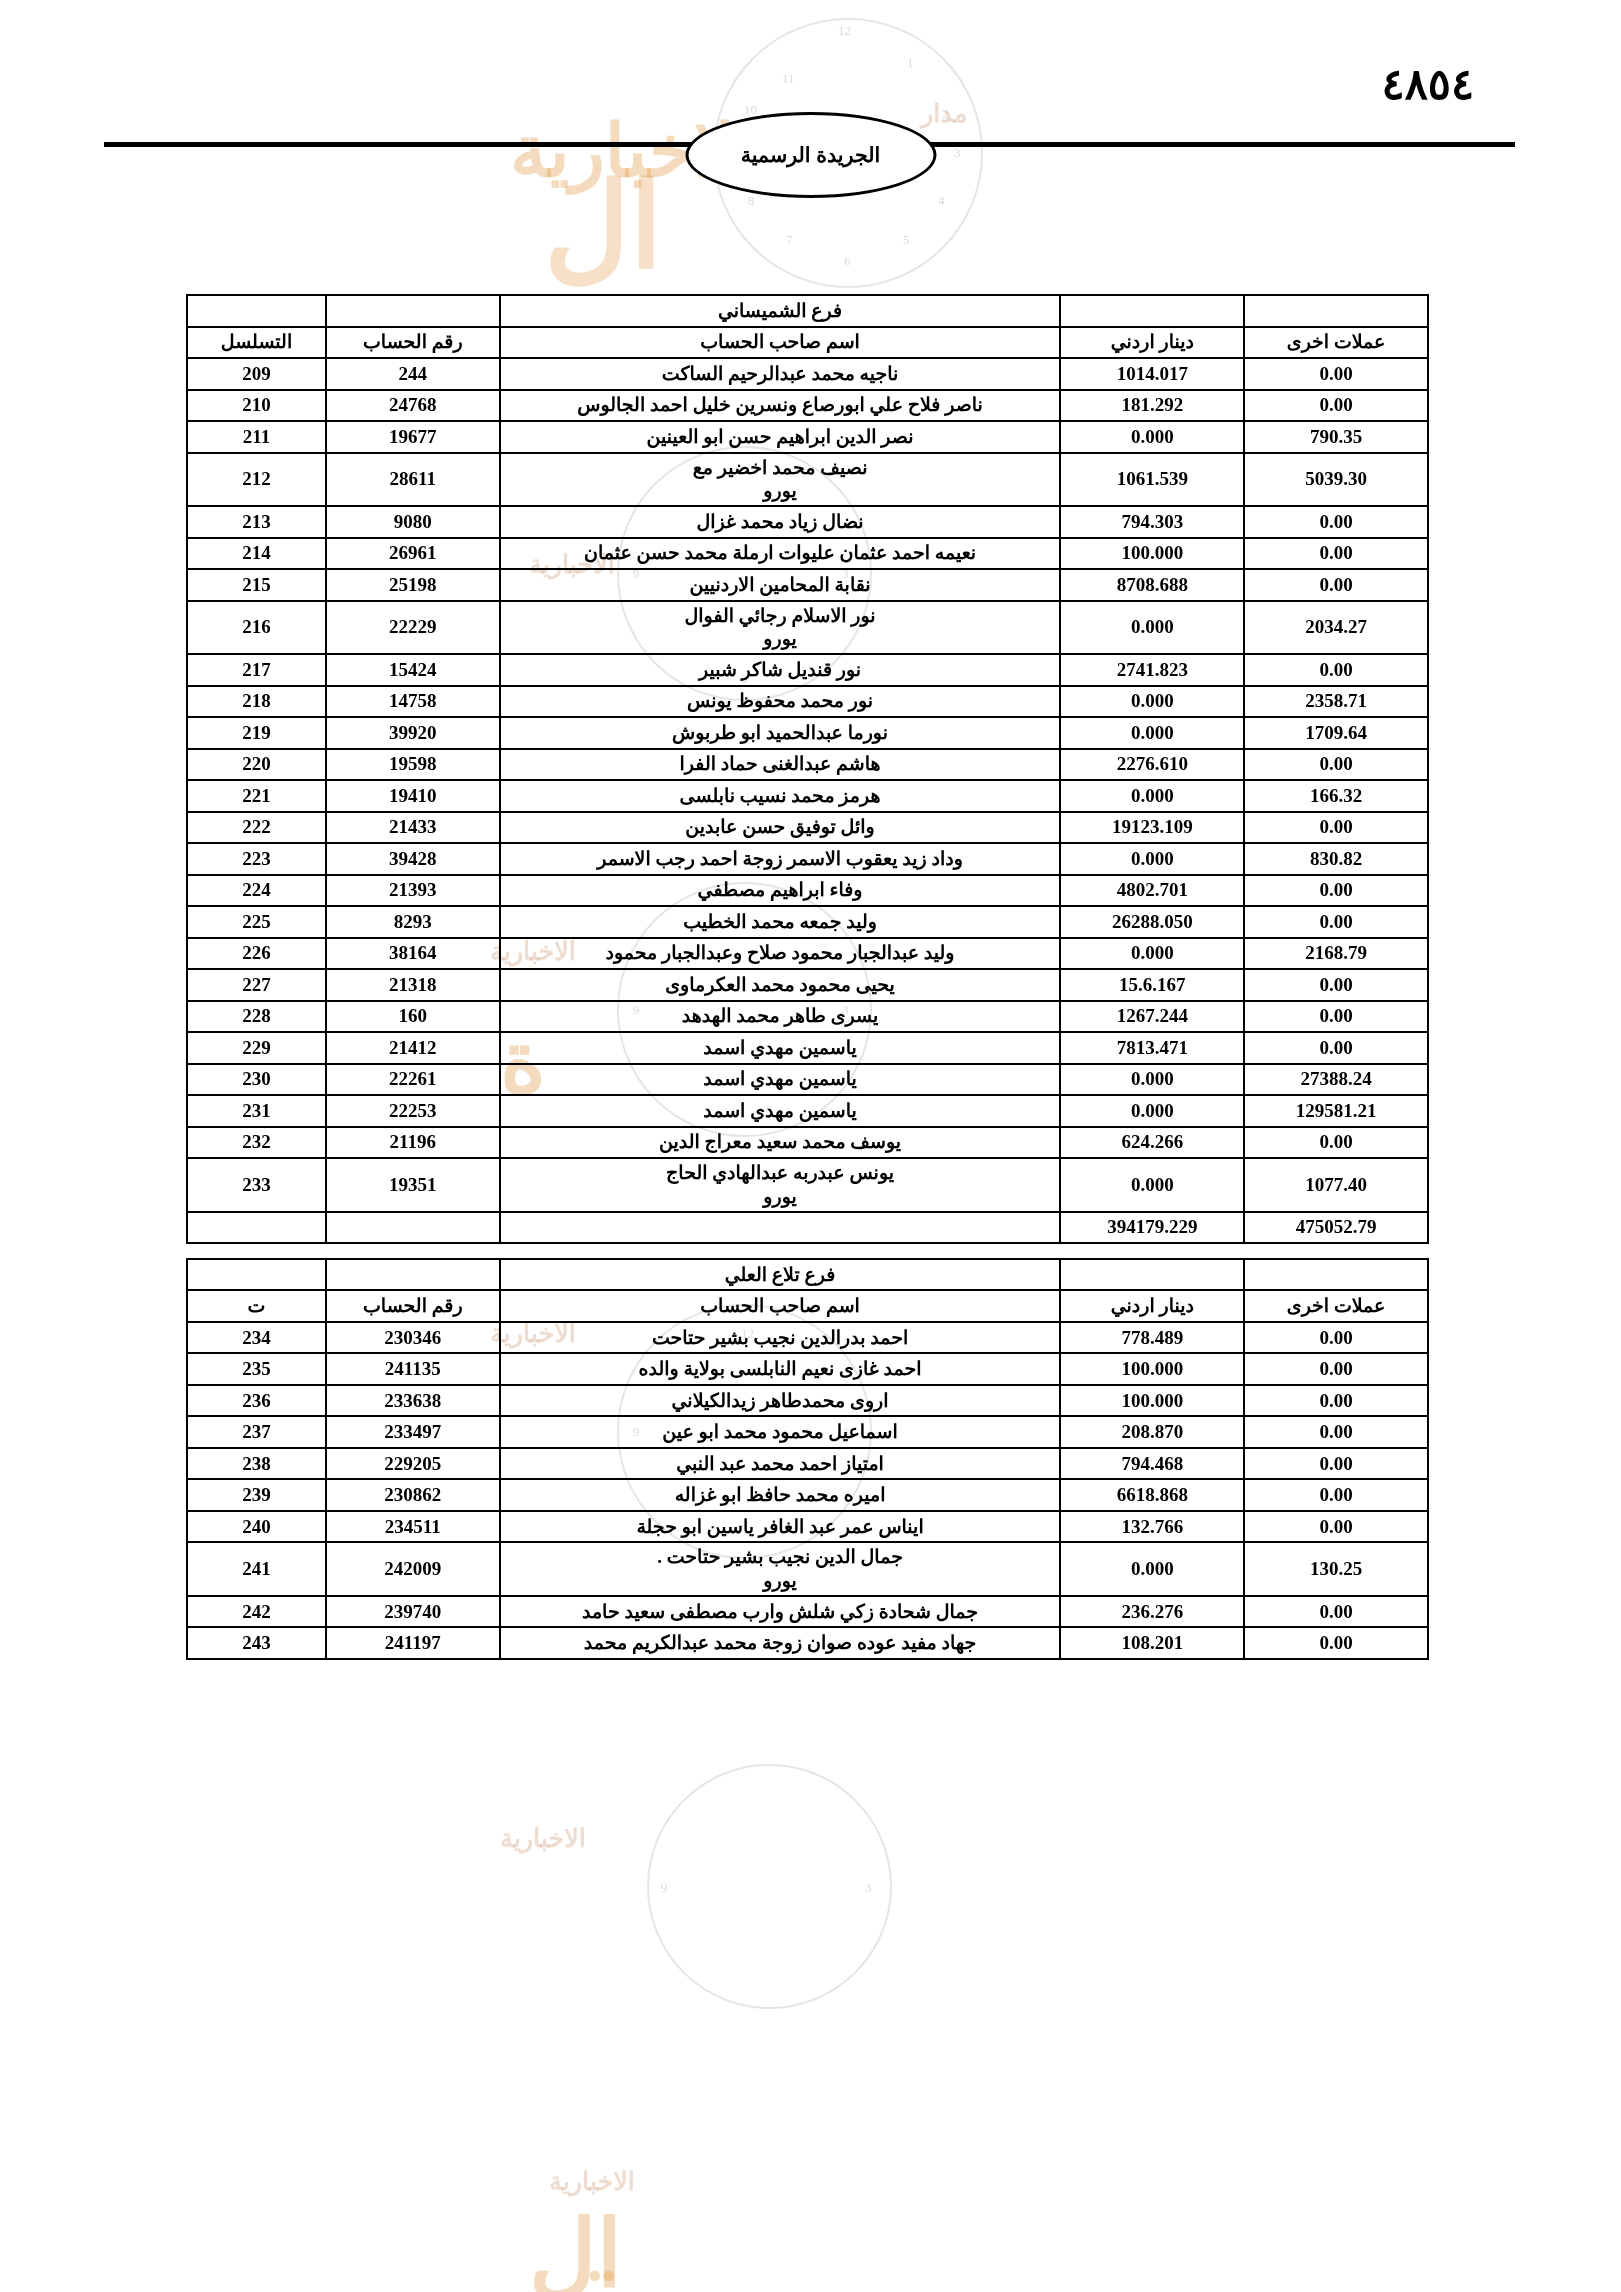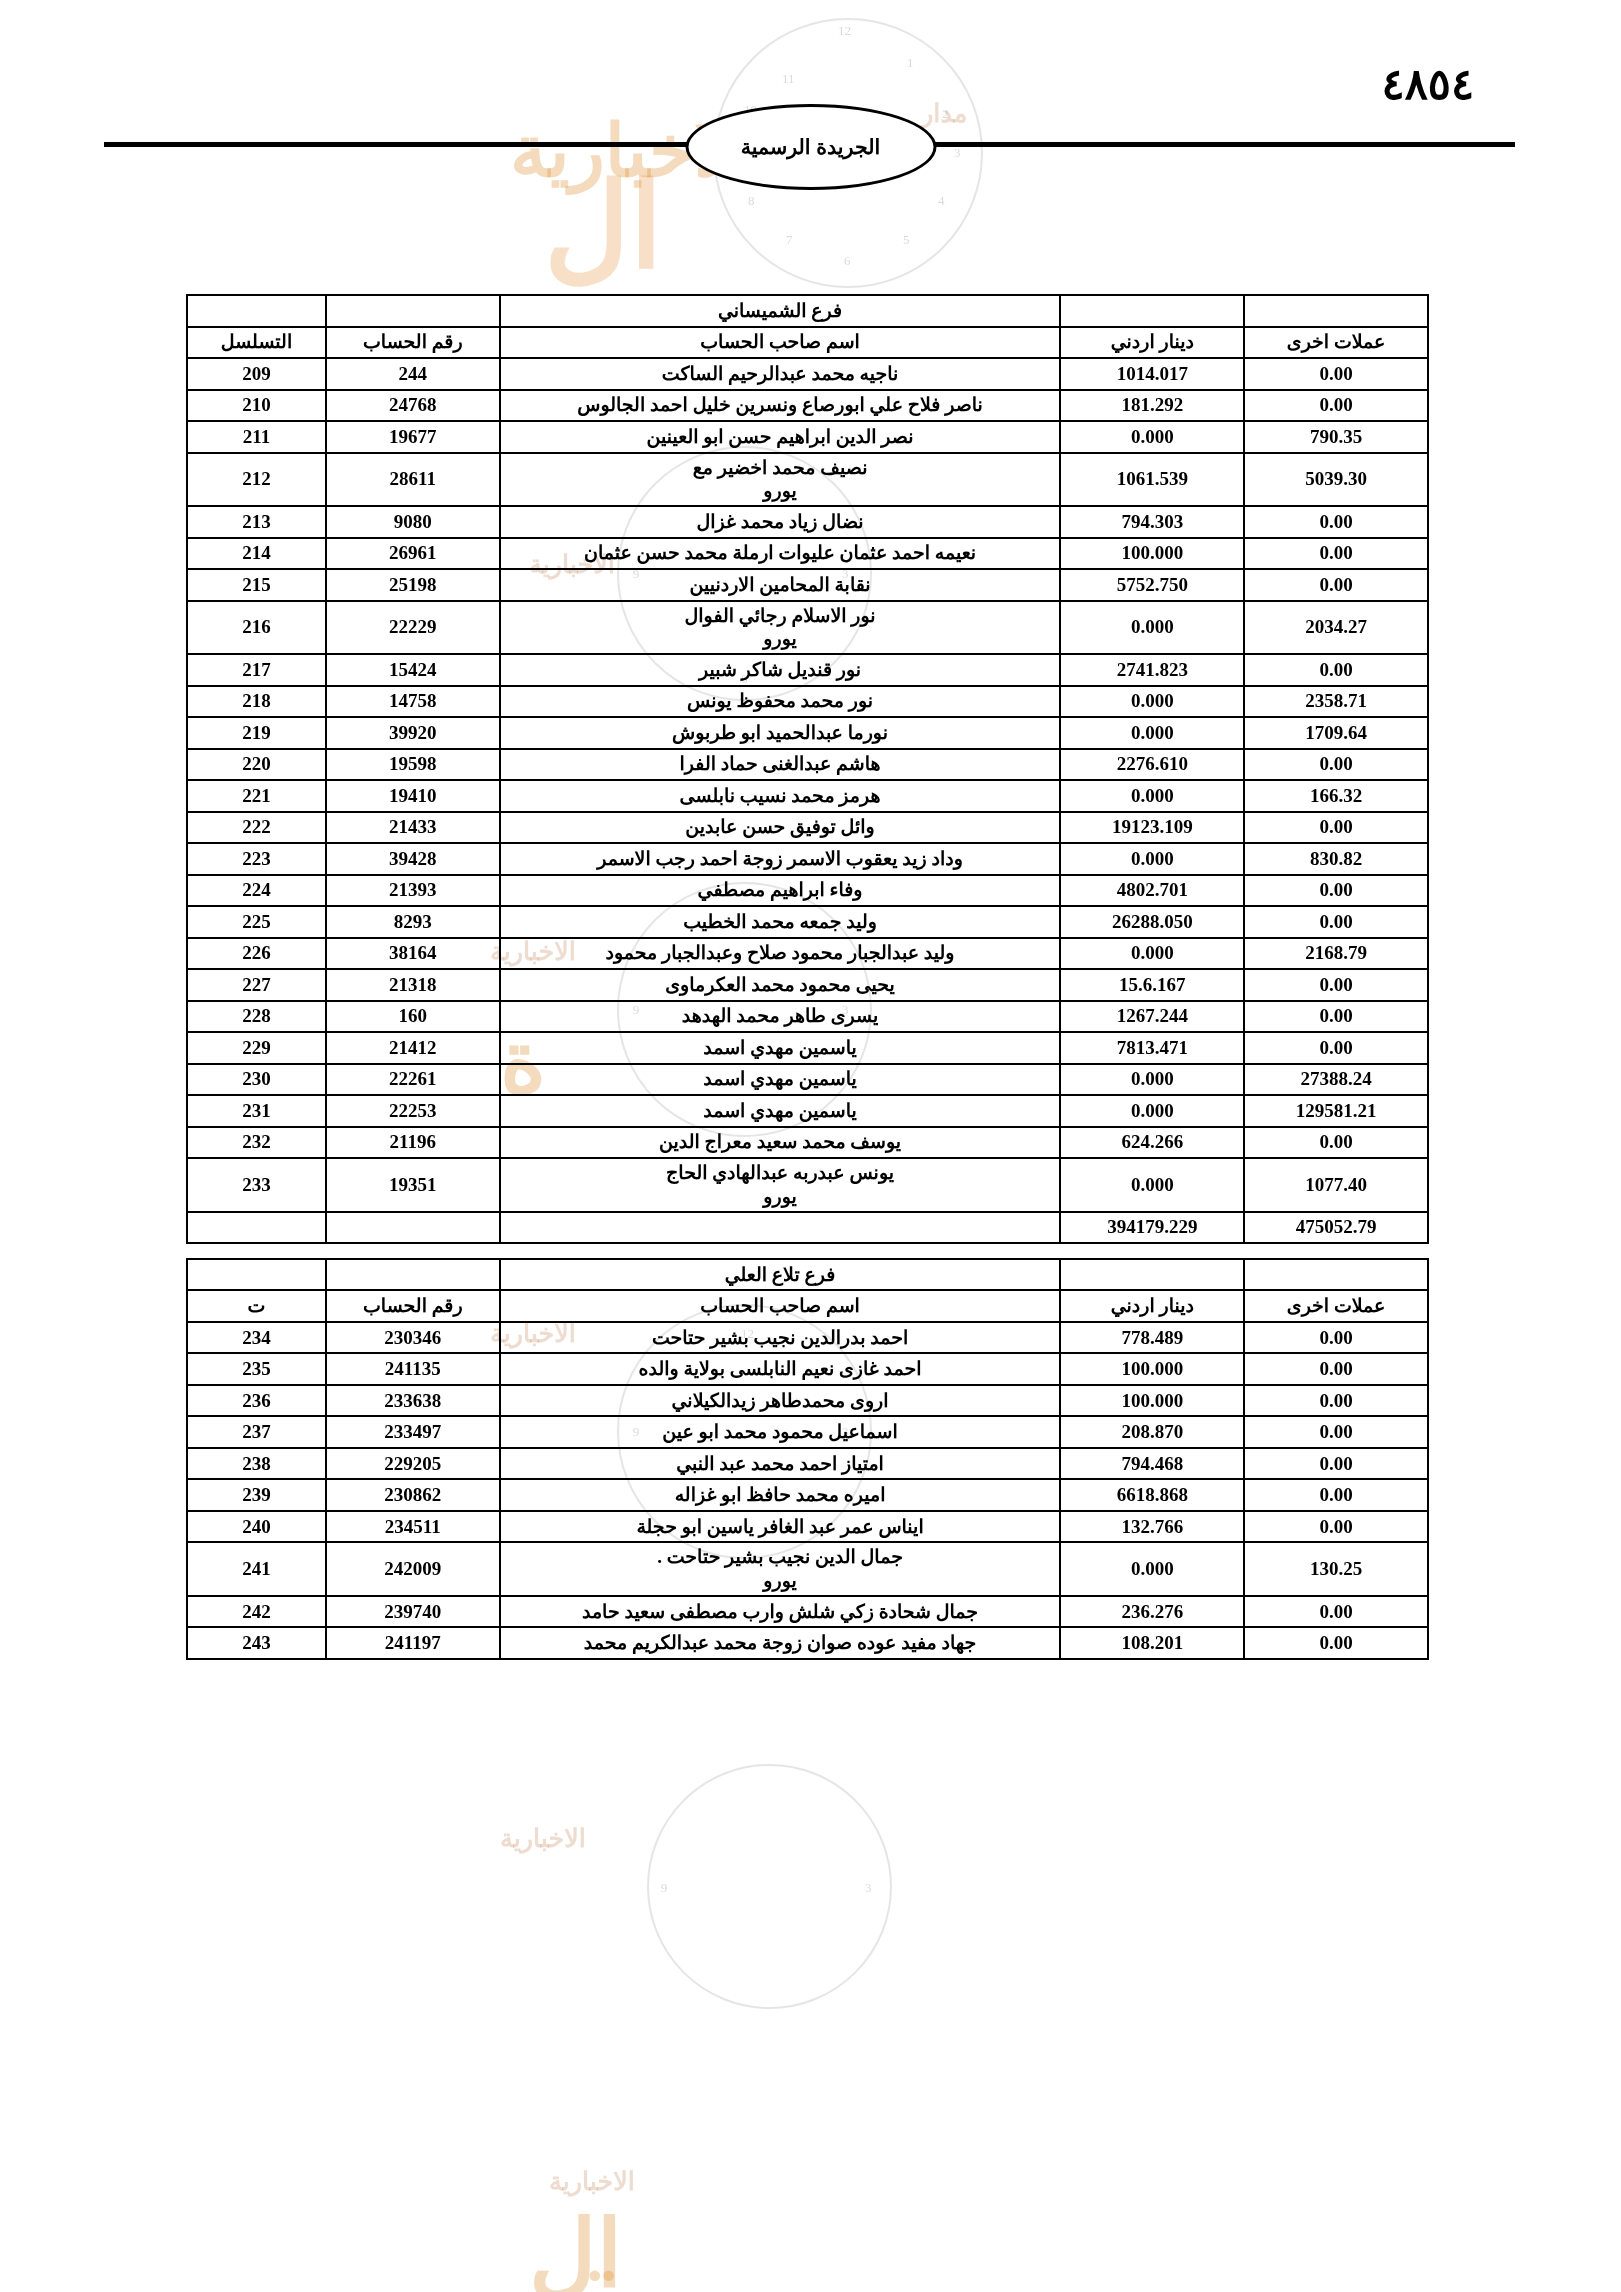--- a/index.html
+++ b/index.html
@@ -73,21 +73,21 @@
     position: absolute;
     top: 142px;
     right: 106px;
     width: 1411px;
     height: 4.9px;
     background: #000;
     z-index: 2;
   }
   .header-oval {
     position: absolute;
-    top: 104px;
+    top: 112px;
     left: 50%;
     transform: translateX(-50%);
     width: 245px;
     height: 80px;
     border: 3.9px solid #000;
     border-radius: 50%;
     background: #fff;
     z-index: 3;
     display: flex;
     align-items: center;
@@ -258,21 +258,21 @@
         </tr>
         <tr>
           <td class="c-other">0.00</td>
           <td class="c-jd">100.000</td>
           <td class="c-name name-cell">نعيمه احمد عثمان عليوات ارملة محمد حسن عثمان</td>
           <td class="c-acct">26961</td>
           <td class="c-seq">214</td>
         </tr>
         <tr>
           <td class="c-other">0.00</td>
-          <td class="c-jd">5752.750</td>
+          <td class="c-jd">8708.688</td>
           <td class="c-name name-cell">نقابة المحامين الاردنيين</td>
           <td class="c-acct">25198</td>
           <td class="c-seq">215</td>
         </tr>
         <tr>
           <td class="c-other">2034.27</td>
           <td class="c-jd">0.000</td>
           <td class="c-name name-cell"><span>نور الاسلام رجائي الفوال</span><span class="sub">يورو</span></td>
           <td class="c-acct">22229</td>
           <td class="c-seq">216</td>

